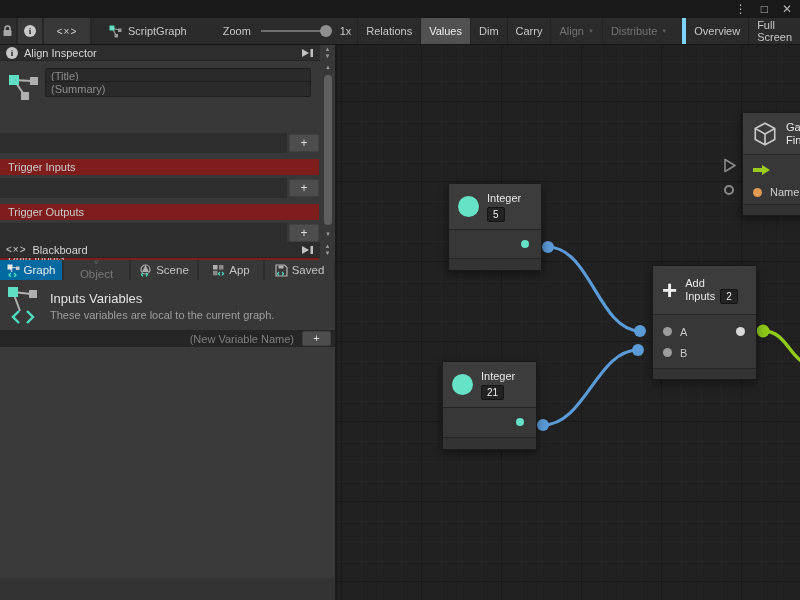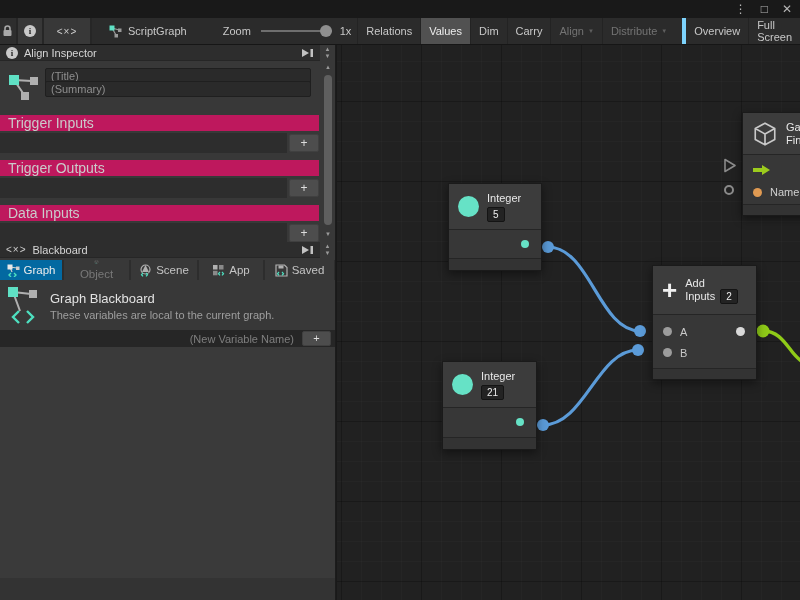--- a/index.html
+++ b/index.html
@@ -50,22 +50,22 @@
   .panel-header .spacer { flex:1; }
   .mini-scroll { position:absolute; right:1px; width:13px; display:flex; flex-direction:column;
                  align-items:center; color:#9a9a9a; font-size:6px; line-height:7px; }
   .scroll-arrow { color:#9a9a9a; font-size:6px; text-align:center; }
   .scroll-thumb { position:absolute; right:3px; width:8px; background:#5f5f5f; border-radius:4px; }
 
   .insp-field { position:absolute; left:45px; width:266px; background:#2a2a2a; border:1px solid #1f1f1f;
                 border-radius:2px; color:#c8c8c8; font-size:11px; padding:0 5px; outline:none; }
   .insp-field::placeholder { color:#8e8e8e; }
 
-  .sec-label { position:absolute; left:0; width:319px; height:16px; background:#be185d;
-               font-size:14px; color:#cbcbcb; line-height:16px; padding-left:8px; }
+  .sec-label { position:absolute; left:0; width:319px; height:16px; background:#7f1d1d;
+               font-size:11px; color:#cbcbcb; line-height:16px; padding-left:8px;margin-top:44px; }
   .sec-row { position:absolute; left:0; width:287px; height:20px; background:#2d2d2d; }
   .plus-btn { position:absolute; left:289px; width:30px; height:18px; background:#4d4d4d;
               border:1px solid #404040; border-radius:2px; color:#dedede; font-size:12px;
               text-align:center; line-height:16px; }
 
   
   .bb-tabs { position:absolute; left:0; top:215px; width:336px; height:20px; display:flex; gap:2px; background:#2d2d2d; }
   .bb-tab { display:flex; align-items:center; justify-content:center; gap:4px; background:#383838;
             font-size:11.5px; color:#c4c4c4; height:20px; }
   .bb-tab.active { background:#0369a1; color:#ececec; }
@@ -289,21 +289,21 @@
     </div>
 
     <div class="vars-block">
       <svg width="36" height="42" viewBox="0 0 36 42">
         <path d="M7 7 L25 9 M7 7 L14 26" stroke="#b0b0b0" stroke-width="2"></path>
         <rect x="2" y="2" width="10" height="10" fill="#5fe0c4"></rect>
         <rect x="23" y="5" width="8" height="8" fill="#b0b0b0"></rect>
         <path d="M13 26 L7 32 L13 38 M21 26 L27 32 L21 38" stroke="#4ee0c0" stroke-width="2.4" fill="none"></path>
       </svg>
       <div>
-        <div class="vars-title">Graph Blackboard</div>
+        <div class="vars-title">Inputs Variables</div>
         <div class="vars-desc">These variables are local to the current graph.</div>
       </div>
     </div>
 
     <div class="newvar-row">
       <input class="newvar-input" placeholder="(New Variable Name)" style="">
       <div class="newvar-plus">+</div>
     </div>
     <div class="bb-empty"></div>
     <div class="bb-bottom"></div>

